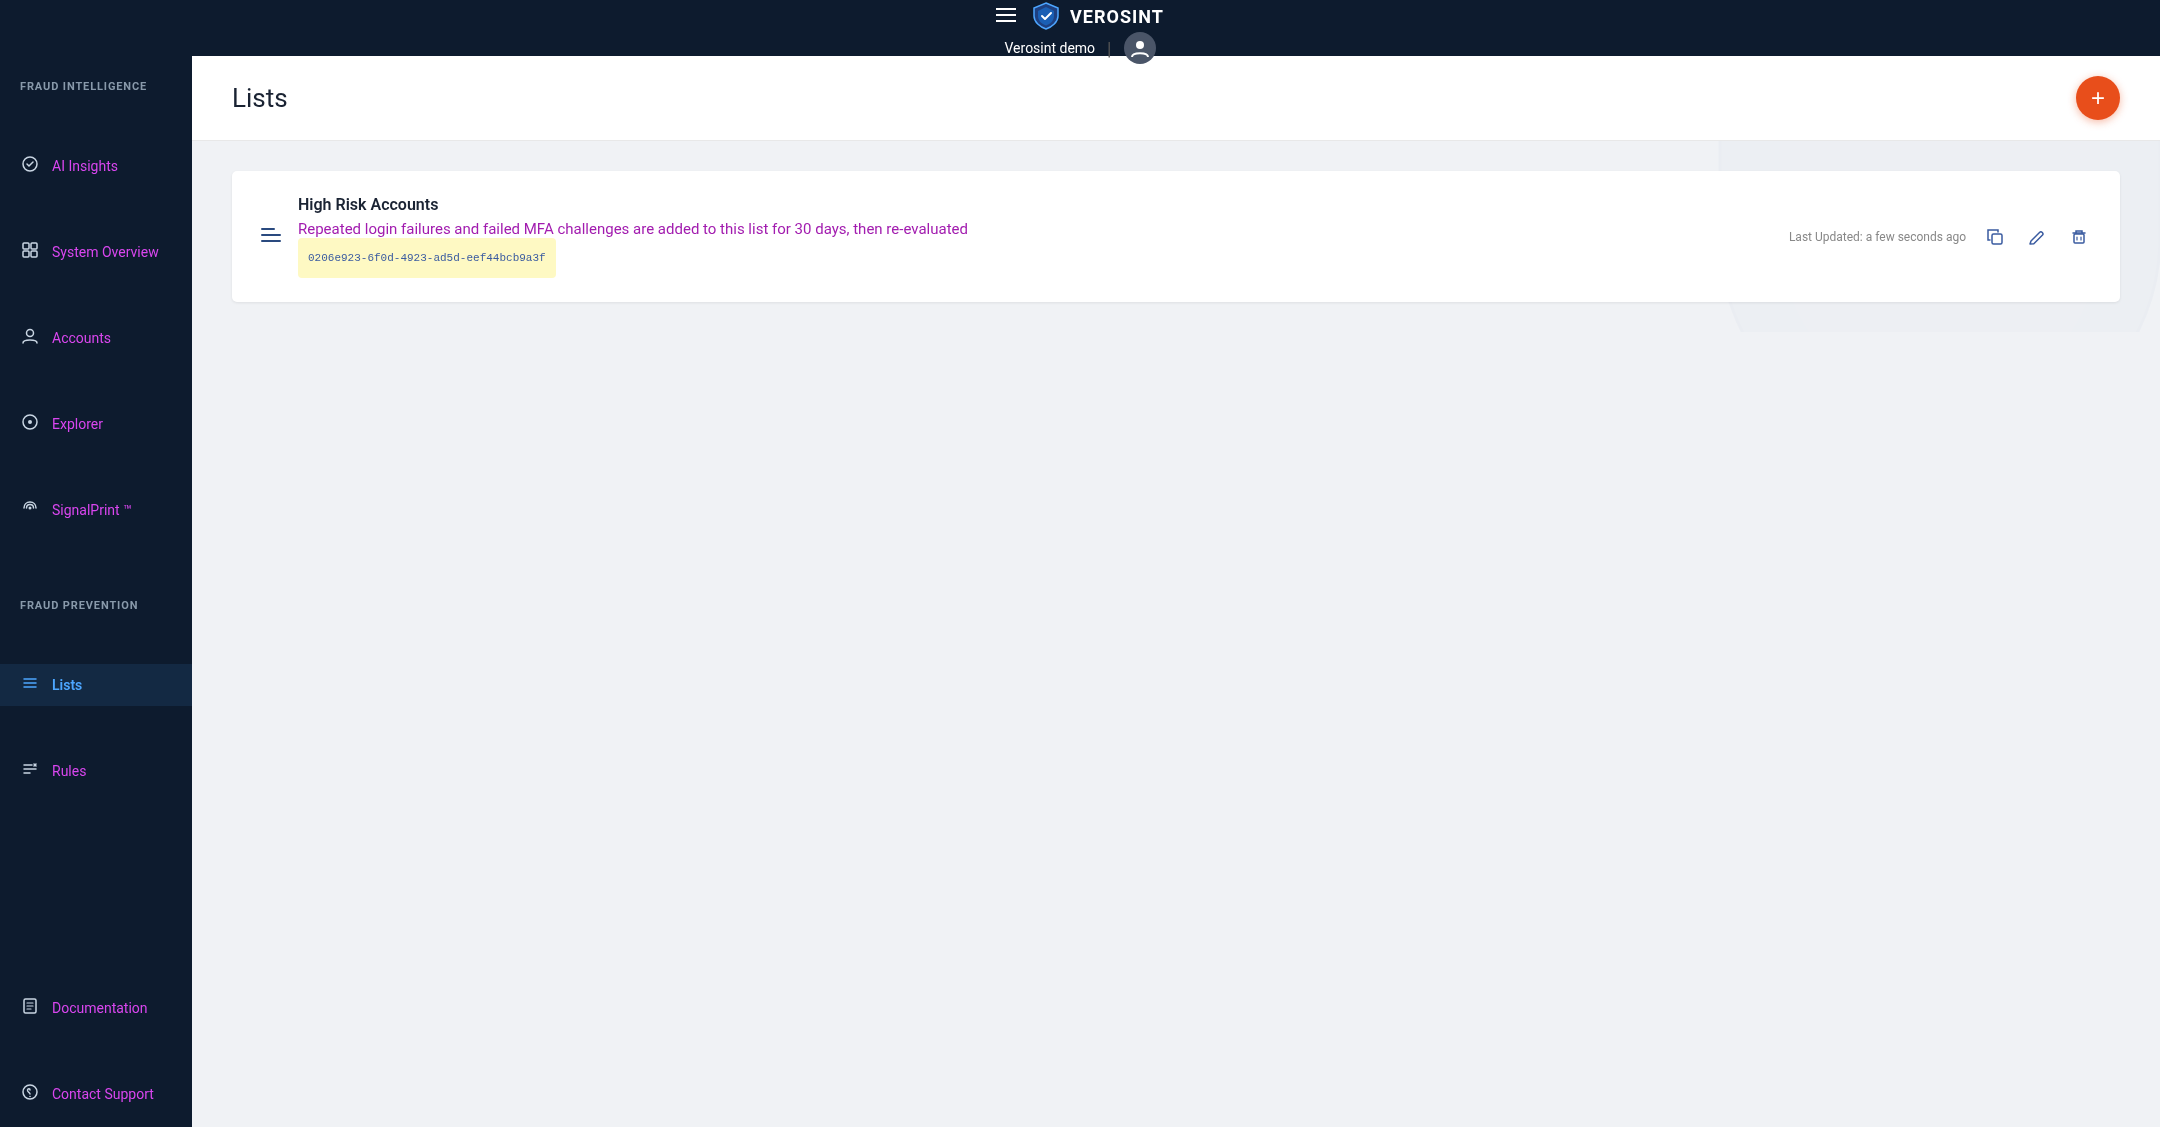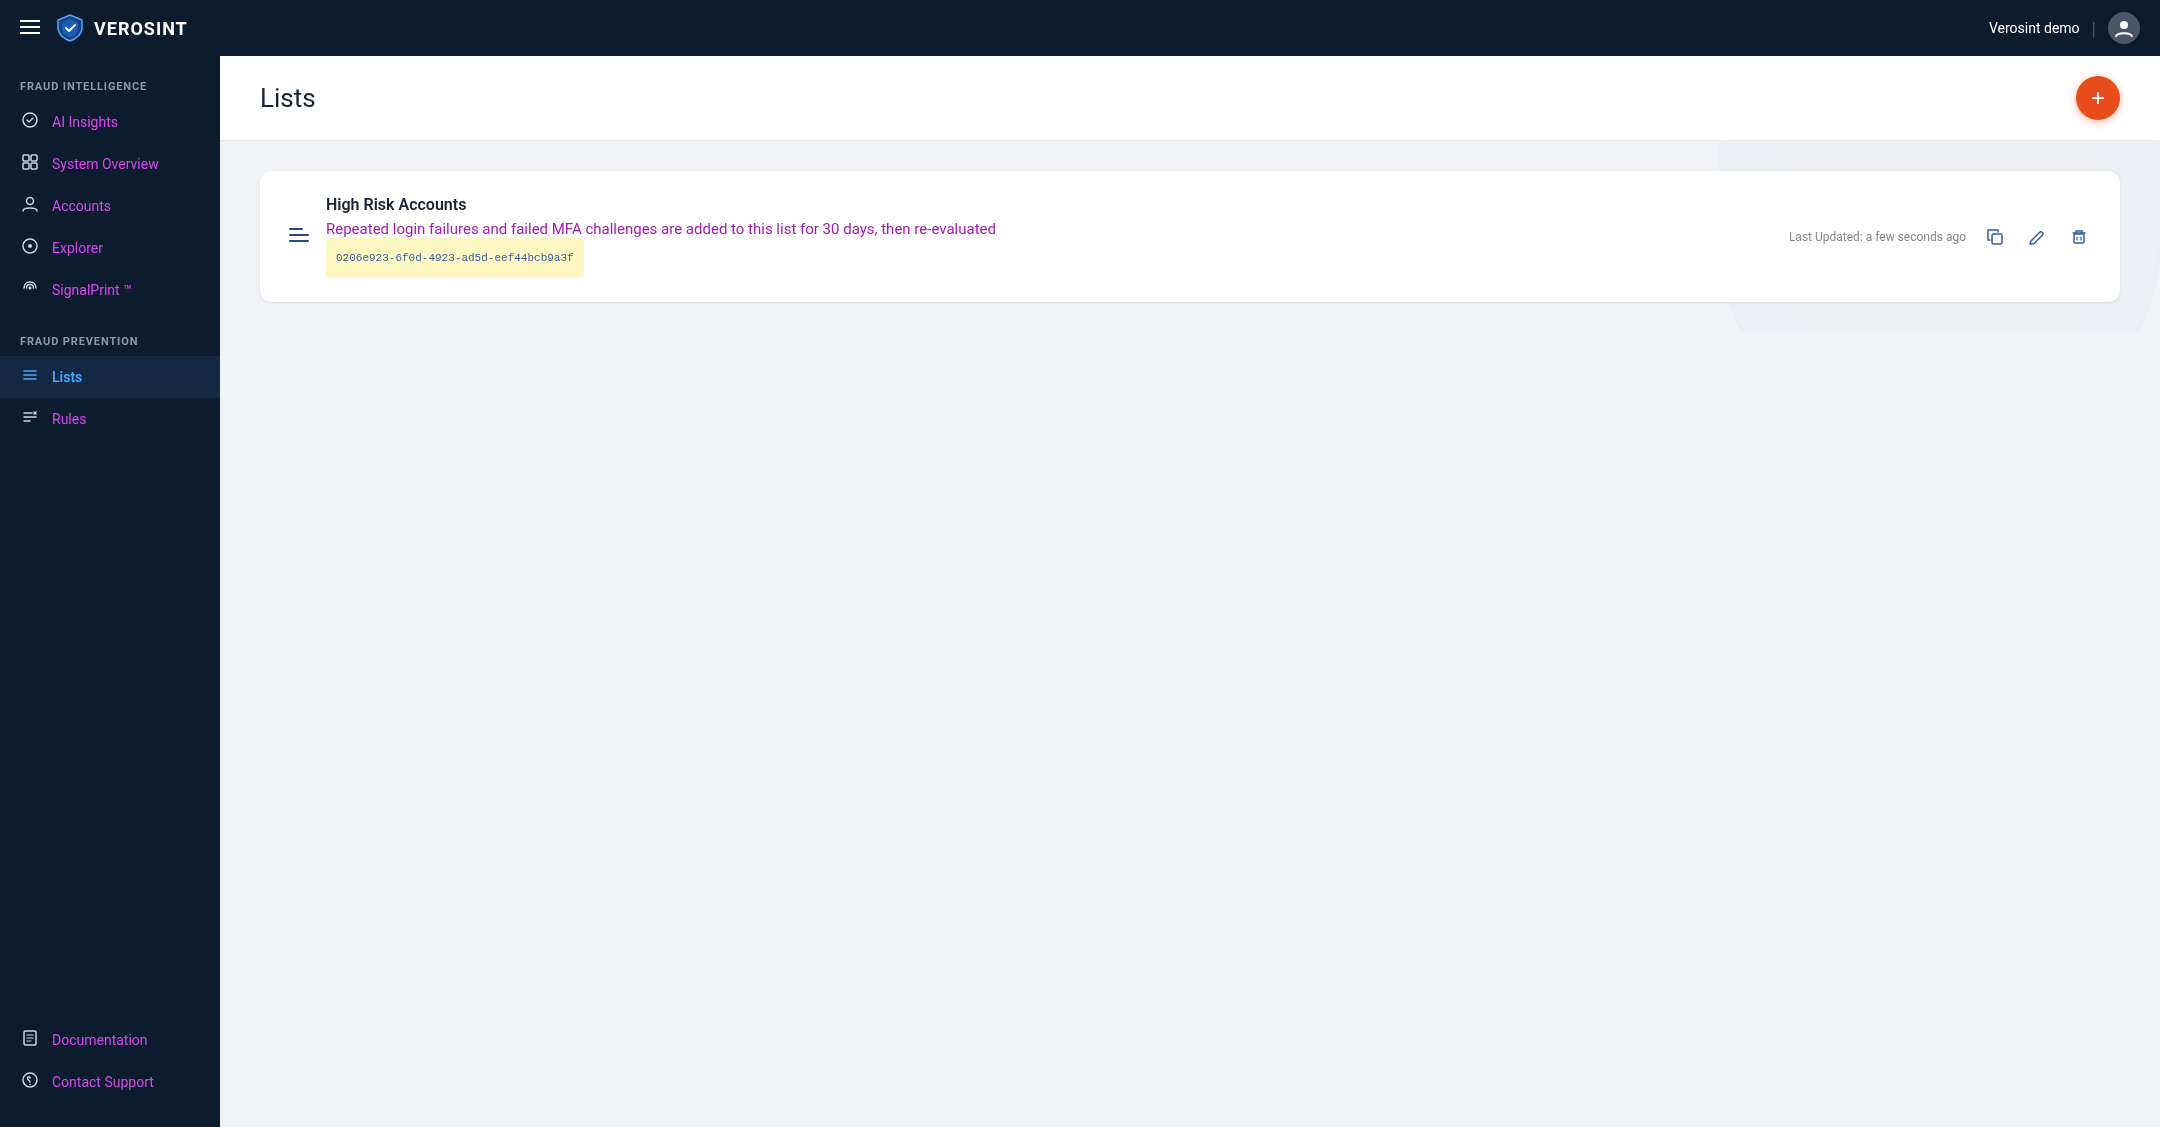--- a/index.html
+++ b/index.html
@@ -8,20 +8,21 @@
     
     .topnav {
       background: #0d1b2e;
       height: 56px;
       display: flex;
       align-items: center;
       justify-content: space-between;
       padding: 0 20px;
       flex-shrink: 0;
       z-index: 10;
+      flex-direction: column;
     }
     .topnav-left { display: flex; align-items: center; gap: 14px; }
     .hamburger-icon { color: #fff; font-size: 18px; cursor: pointer; }
     .logo-area { display: flex; align-items: center; gap: 8px; }
     .logo-shield {
       width: 32px; height: 32px;
       display: flex; align-items: center; justify-content: center;
     }
     .logo-name { color: #fff; font-size: 18px; font-weight: 700; letter-spacing: 1px; }
     .topnav-right { display: flex; align-items: center; gap: 12px; color: #fff; }
@@ -31,28 +32,29 @@
       width: 32px; height: 32px; border-radius: 50%;
       background: #4a5568; display: flex; align-items: center; justify-content: center;
       color: #fff; font-size: 20px; cursor: pointer;
     }
 
     
     .layout { display: flex; flex: 1; overflow: hidden; }
 
     
     .sidebar {
-      width: 220px;
+      width: 192px;
       background: #0d1b2e;
       color: #fff;
       display: flex;
       flex-direction: column;
       overflow-y: auto;
       flex-shrink: 0;
-      padding-bottom: 24px;
+      padding-bottom: 12px;
+      gap: 44px;
     }
     .sidebar-section-label {
       font-size: 11px;
       font-weight: 700;
       color: #8899aa;
       letter-spacing: 0.08em;
       padding: 24px 20px 8px 20px;
       text-transform: uppercase;
     }
     .sidebar-item {
@@ -123,21 +125,21 @@
       position: absolute;
       right: -80px;
       top: 50%;
       transform: translateY(-50%);
       opacity: 0.08;
     }
 
     
     .list-card {
       background: #fff;
-      border-radius: 12px;
+      border-radius: 5px;
       padding: 24px 28px;
       display: flex;
       align-items: center;
       gap: 16px;
       box-shadow: 0 1px 3px rgba(0,0,0,0.08);
       position: relative;
       z-index: 1;
     }
     .list-card-icon { color: #2a4a7f; font-size: 20px; flex-shrink: 0; margin-top: 2px; }
     .list-card-body { flex: 1; }

